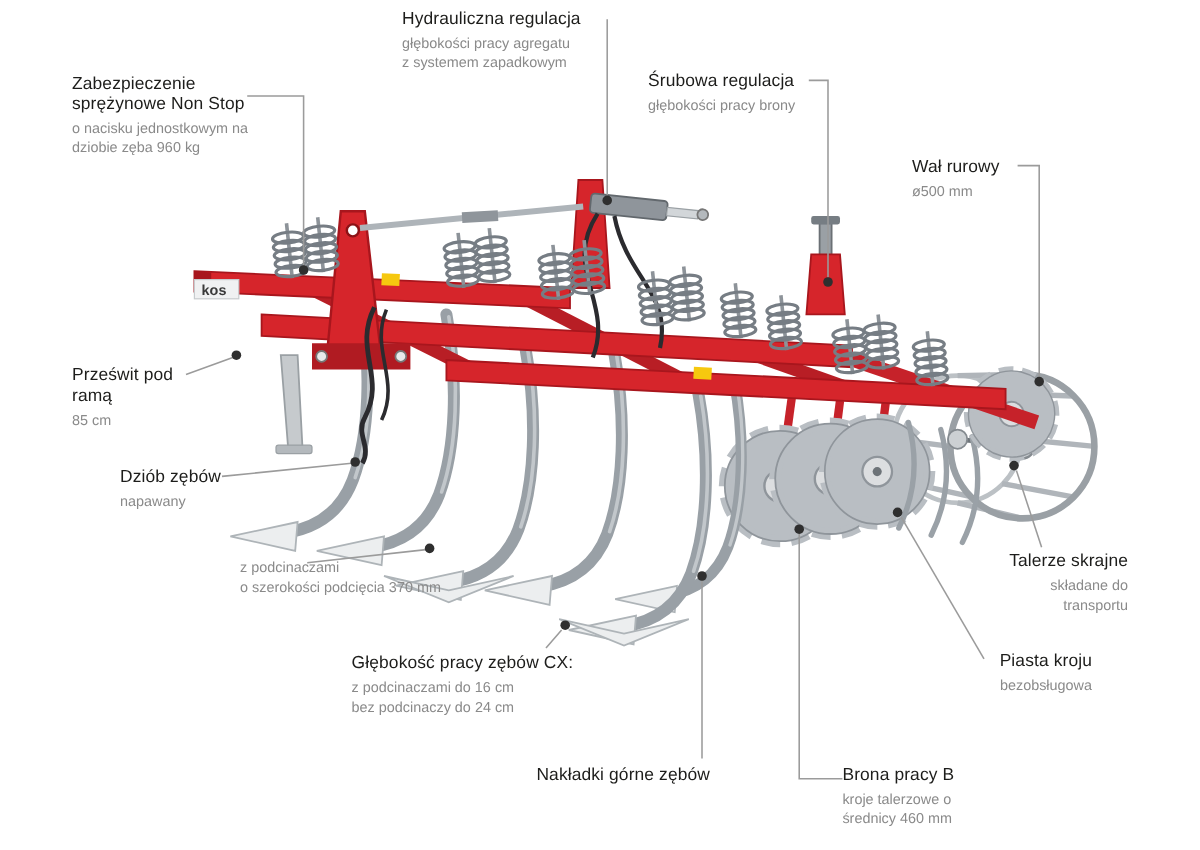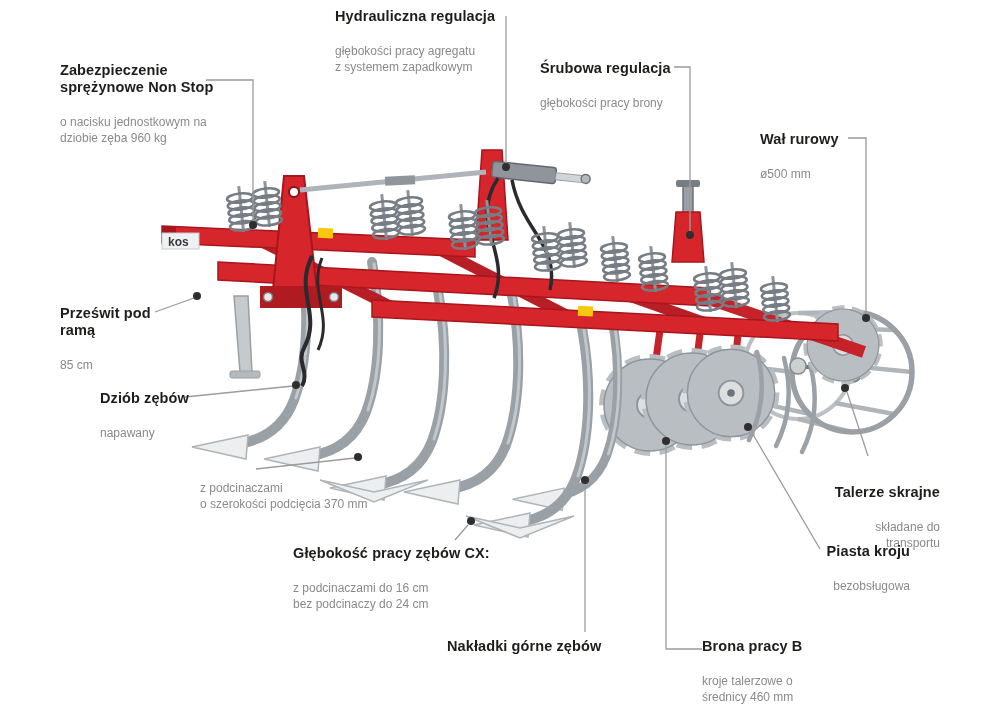--- a/index.html
+++ b/index.html
@@ -2,26 +2,26 @@
 <html><head>
 <meta charset="utf-8">
 <style>
   * { margin:0; padding:0; box-sizing:border-box; }
   html,body { background:#ffffff; font-family:"Liberation Sans", sans-serif; }
   .stage { position:relative; width:1000px; height:708px; background:#ffffff; overflow:hidden; }
   .machine { position:absolute; inset:0; width:1000px; height:708px; }
   .callout { position:absolute; }
   .callout.right { text-align:right; }
   .callout-title {
-    font-weight:bold; font-size:14.5px; line-height:1.18;
+    font-weight:normal; font-size:14.5px; line-height:1.18;
     color:#1d1d1b; white-space:pre-line; letter-spacing:0.1px;
   }
   .callout-desc {
     font-size:12px; line-height:1.35; color:#8a8a8a;
-    white-space:pre-line; margin-top:18px;
+    white-space:pre-line; margin-top:3px;
   }
 </style>
 </head>
 <body>
 
 <div class="stage">
 
   <svg class="machine" viewBox="0 0 1000 708">
     <defs>
       <g id="spring">
@@ -262,21 +262,21 @@
   <div class="callout" style="left:447px;top:638px;width:180px">
     <div class="callout-title">Nakładki górne zębów</div>
   </div>
 
   <div class="callout" style="left:702px;top:638px;width:150px">
     <div class="callout-title">Brona pracy B</div>
     <div class="callout-desc">kroje talerzowe o
 średnicy 460 mm</div>
   </div>
 
-  <div class="callout right" style="right:60px;top:484px;width:130px">
+  <div class="callout right" style="right:60px;top:460px;width:130px">
     <div class="callout-title">Talerze skrajne</div>
     <div class="callout-desc">składane do
 transportu</div>
   </div>
 
   <div class="callout right" style="right:90px;top:543px;width:110px">
     <div class="callout-title">Piasta kroju</div>
     <div class="callout-desc">bezobsługowa</div>
   </div>
 

